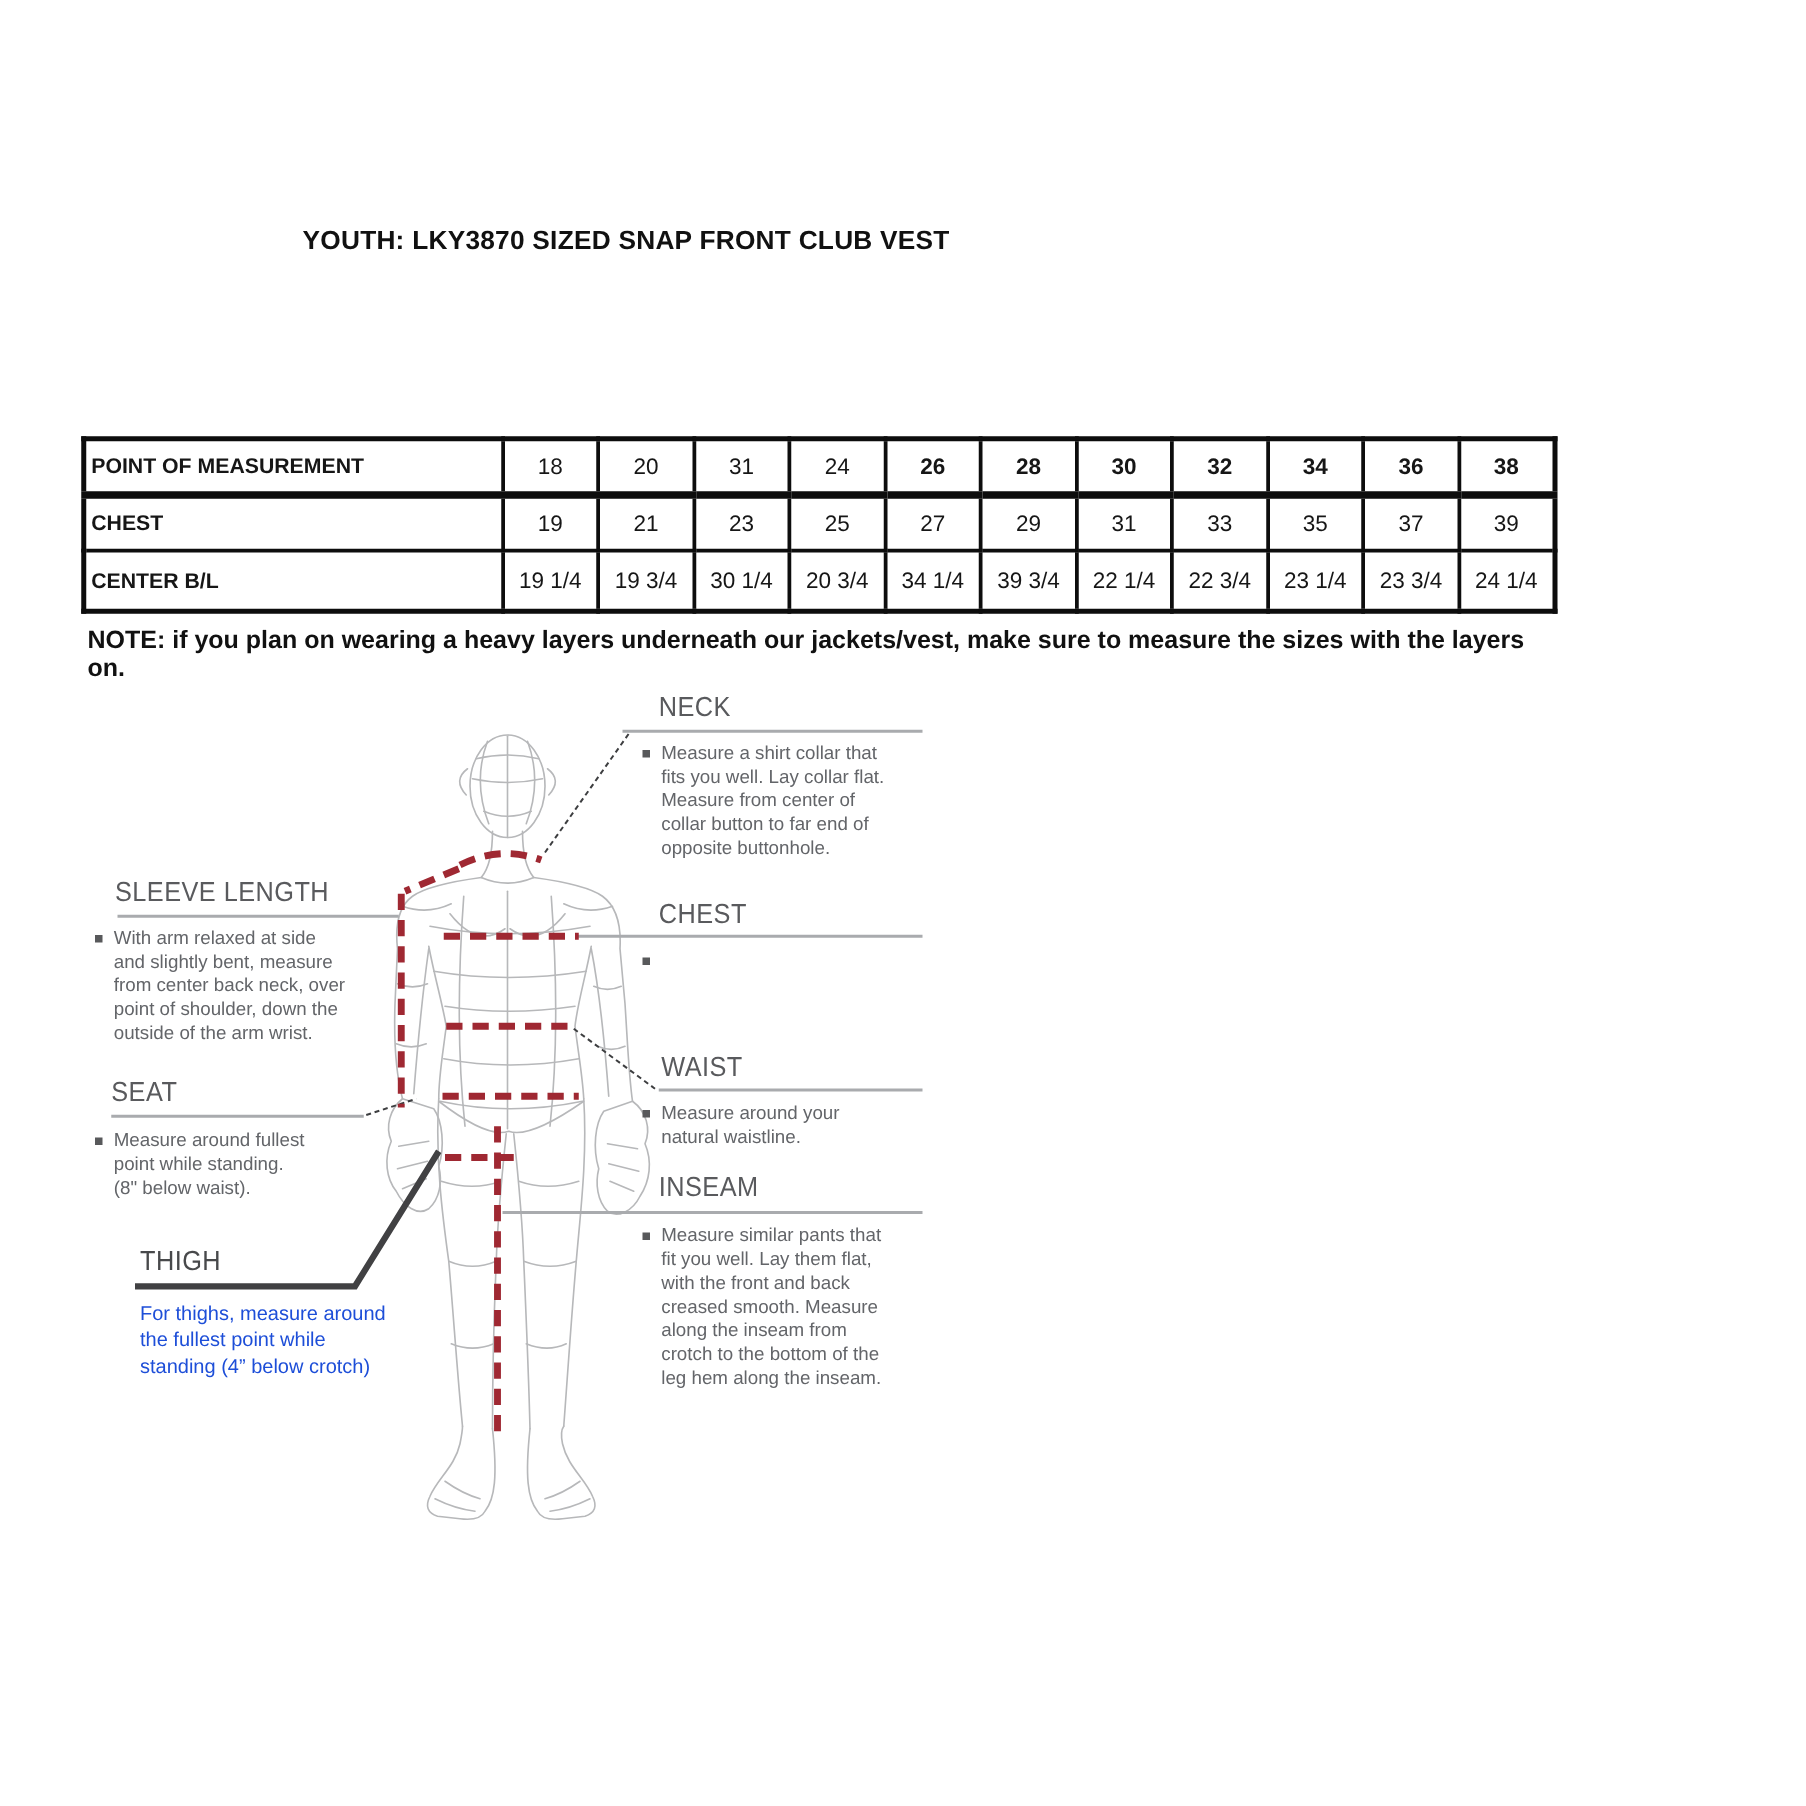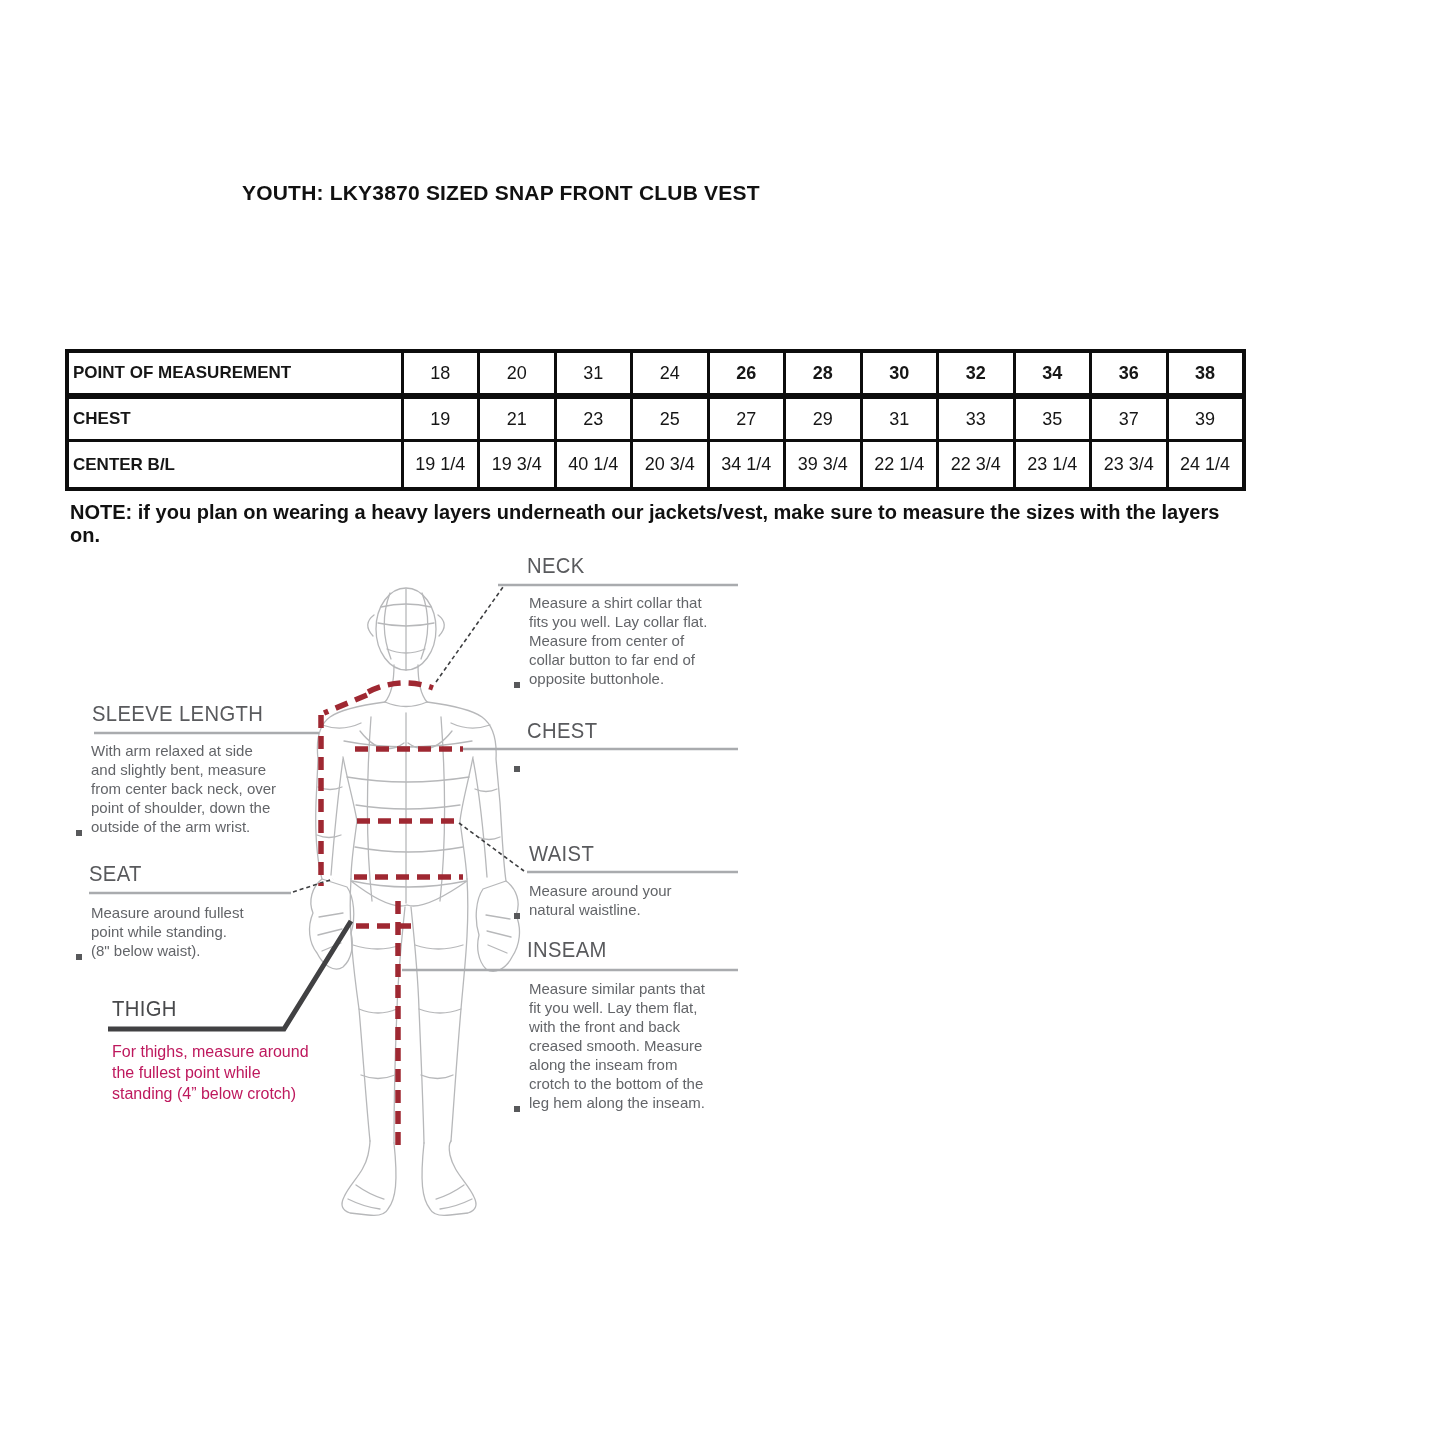--- a/index.html
+++ b/index.html
@@ -33,29 +33,29 @@
     position:absolute;left:70px;top:501px;width:1180px;
     font-size:20px;font-weight:bold;color:#111;
   }
   .diagram-svg{position:absolute;left:60px;top:545px;}
   .mhead{
     position:absolute;font-size:22px;color:#595a5d;letter-spacing:.4px;
     transform:scaleX(.92);transform-origin:left top;white-space:nowrap;
   }
   .mhead.dark{color:#48494b;}
   .mdesc{
-    position:absolute;display:flex;align-items:flex-end;
+    position:absolute;display:flex;align-items:flex-start;
     font-size:15px;line-height:19px;color:#636569;
   }
   .mdesc .sq{
     flex:0 0 auto;width:6px;height:6px;background:#58595b;
     margin:7px 9px 0 0;display:inline-block;
   }
   .mdesc .dtext{white-space:pre-line;}
-  .mdesc.plain{font-size:16px;line-height:21px;color:#be185d;}
+  .mdesc.plain{font-size:16px;line-height:21px;color:#1d4ed8;}
 </style>
 </head>
 <body>
 
 <div class="doc-title">YOUTH: LKY3870 SIZED SNAP FRONT CLUB VEST</div>
 
 <table class="size-table">
   <colgroup>
     <col style="width:335px">
     <col span="11" style="width:76.5px">
@@ -86,21 +86,21 @@
       <td>31</td>
       <td>33</td>
       <td>35</td>
       <td>37</td>
       <td>39</td>
     </tr>
     <tr class="r3">
       <td class="lbl">CENTER B/L</td>
       <td>19 1/4</td>
       <td>19 3/4</td>
-      <td>40 1/4</td>
+      <td>30 1/4</td>
       <td>20 3/4</td>
       <td>34 1/4</td>
       <td>39 3/4</td>
       <td>22 1/4</td>
       <td>22 3/4</td>
       <td>23 1/4</td>
       <td>23 3/4</td>
       <td>24 1/4</td>
     </tr>
   </tbody>

